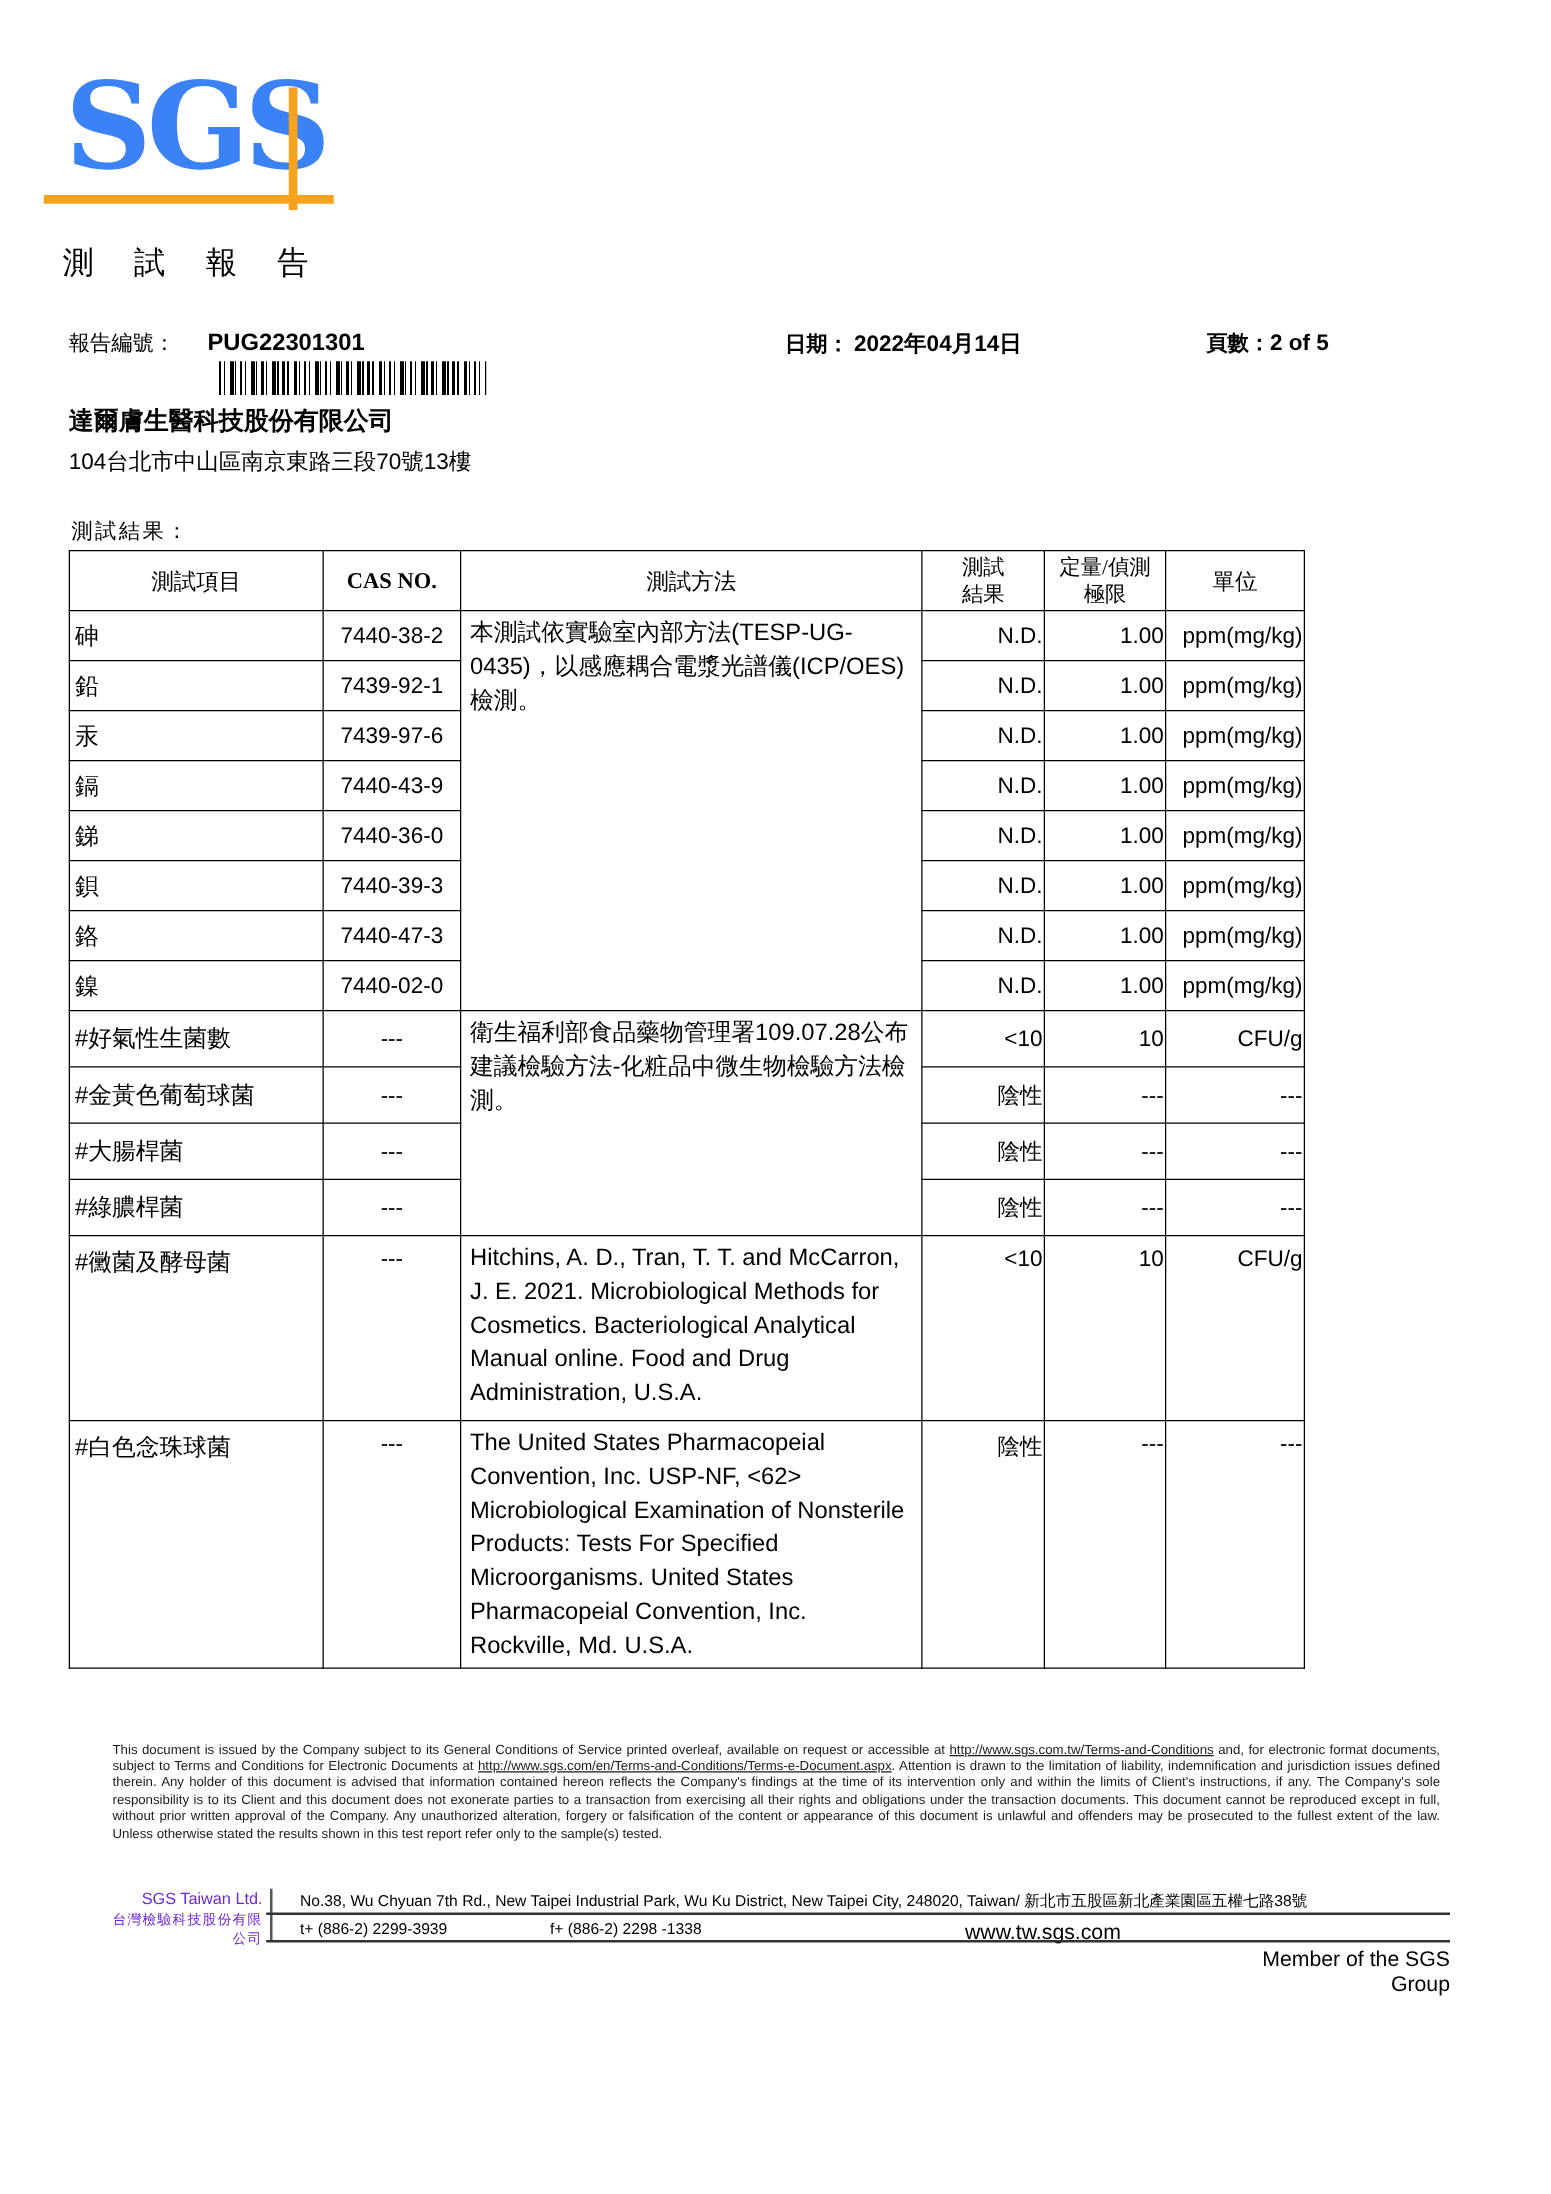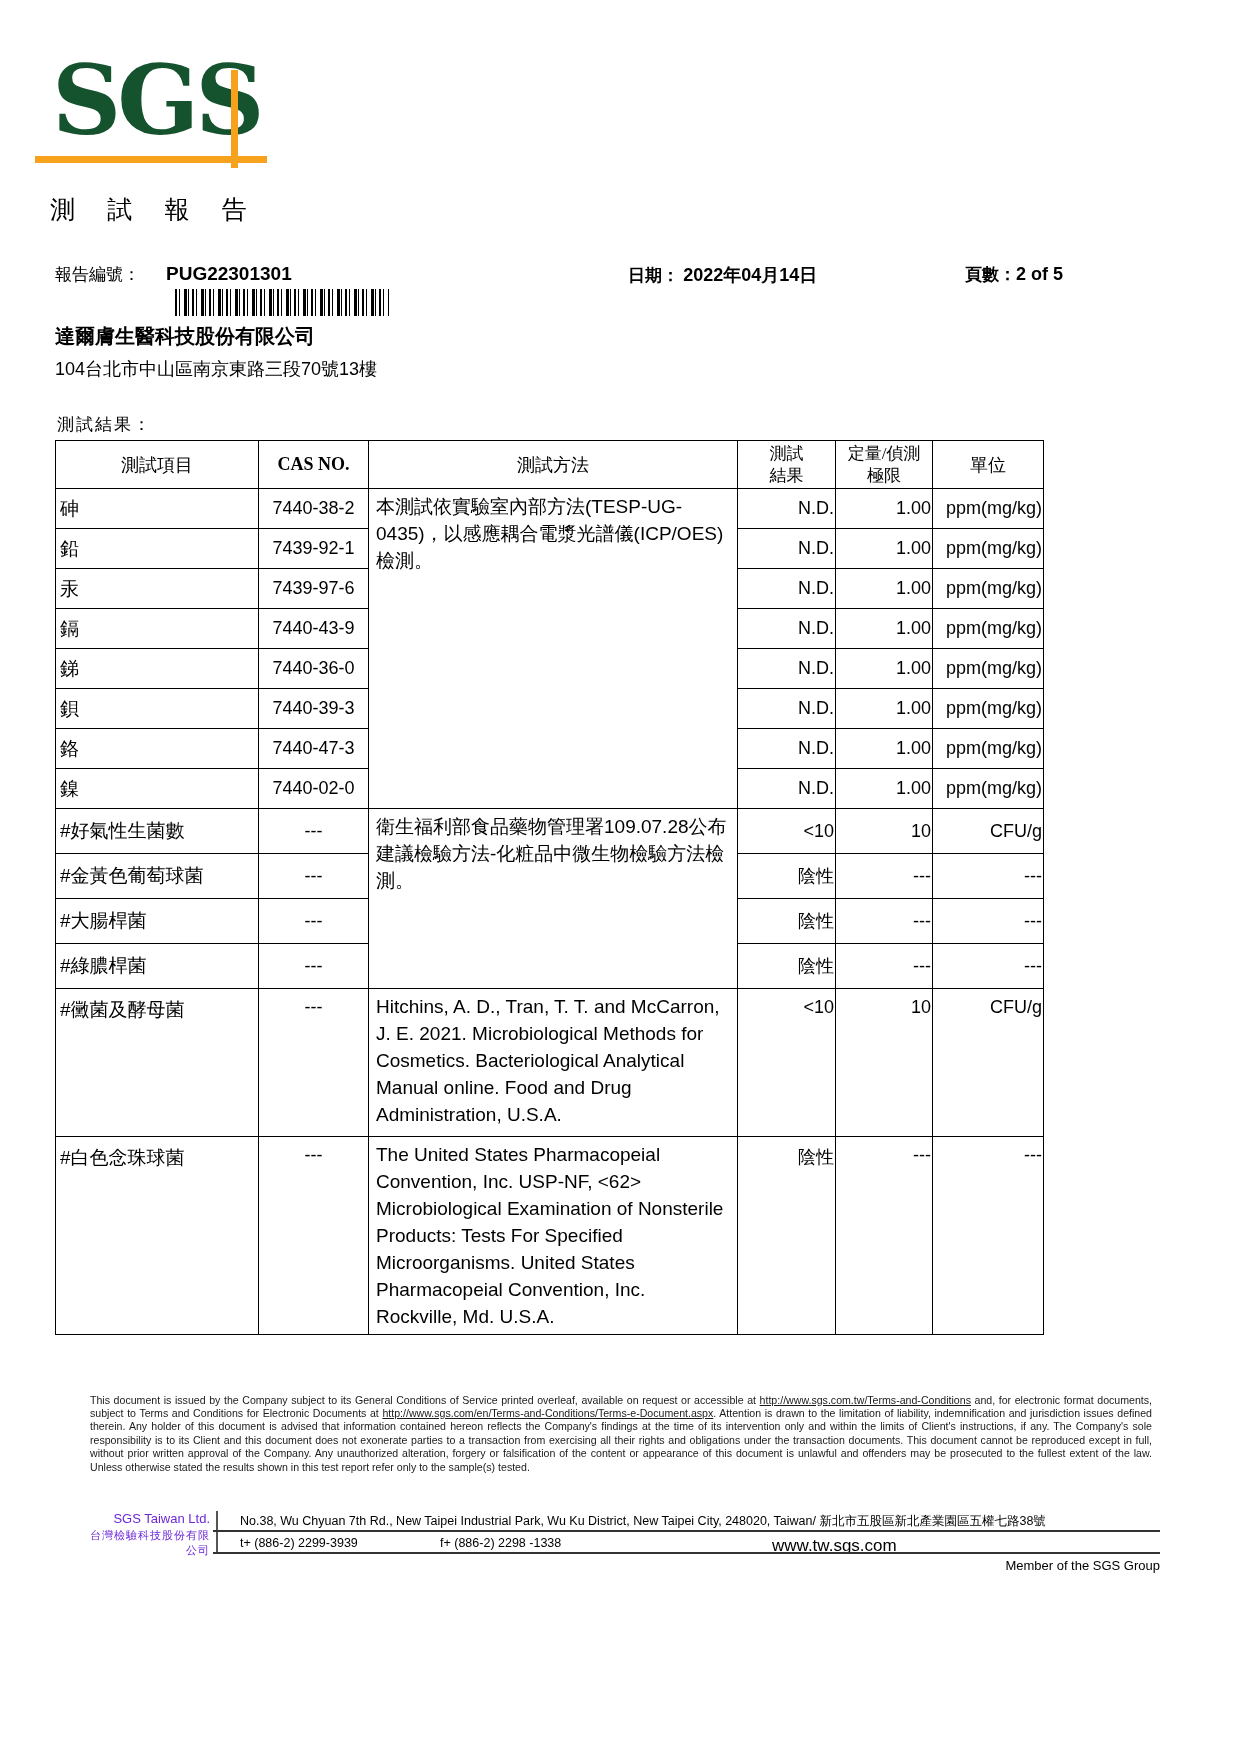--- a/index.html
+++ b/index.html
@@ -2,21 +2,21 @@
 <html><head>
 <meta charset="utf-8">
 <style>
   html,body{margin:0;padding:0;background:#ffffff;}
   .page{position:relative;width:1241px;height:1755px;background:#ffffff;color:#000;
         font-family:"Liberation Sans","DejaVu Sans",sans-serif;overflow:hidden;}
   .serif{font-family:"Liberation Serif","DejaVu Serif",serif;}
 
   
   .logo-text{position:absolute;left:52px;top:53px;font-family:"DejaVu Serif","Liberation Serif",serif;
-             font-weight:700;font-size:96px;line-height:1;color:#14532d;letter-spacing:-4px;}
+             font-weight:700;font-size:96px;line-height:1;color:#3b82f6;letter-spacing:-4px;}
   .logo-vbar{position:absolute;left:231px;top:70px;width:7px;height:98px;background:#f6a21c;}
   .logo-hbar{position:absolute;left:35px;top:156px;width:232px;height:7px;background:#f6a21c;}
   .report-title{position:absolute;left:50px;top:193px;font-size:25px;font-weight:400;letter-spacing:13px;}
 
   
   .lab-block{position:absolute;left:311px;top:158px;width:500px;text-align:center;}
   .lab-zh{font-size:21px;letter-spacing:4px;}
   .lab-en{font-size:21px;margin-top:7px;}
 
   
@@ -63,21 +63,21 @@
   .ft-co{position:absolute;left:86px;top:1511px;width:124px;text-align:right;color:#6d28d9;}
   .ft-co-en{font-size:13px;}
   .ft-co-zh{font-size:11px;margin-top:2px;letter-spacing:1px;}
   .ft-vline{position:absolute;left:216px;top:1511px;width:2px;height:42px;background:#555;}
   .ft-addr{position:absolute;left:240px;top:1513px;font-size:12.5px;white-space:nowrap;}
   .ft-line1{position:absolute;left:213px;top:1530px;width:947px;height:1.5px;background:#333;}
   .ft-tel{position:absolute;left:240px;top:1536px;font-size:12.5px;}
   .ft-fax{position:absolute;left:440px;top:1536px;font-size:12.5px;}
   .ft-web{position:absolute;left:772px;top:1536px;font-size:17px;cursor:pointer;}
   .ft-line2{position:absolute;left:213px;top:1552px;width:947px;height:1.5px;background:#333;}
-  .ft-member{position:absolute;left:1000px;top:1558px;width:160px;text-align:right;font-size:13px;}
+  .ft-member{position:absolute;left:1000px;top:1558px;width:160px;text-align:right;font-size:17px;}
 </style>
 </head>
 <body>
 
 <div class="page">
 
   <div class="logo-text">SGS</div>
   <div class="logo-vbar"></div>
   <div class="logo-hbar"></div>
   <div class="report-title serif">測 試 報 告</div>

